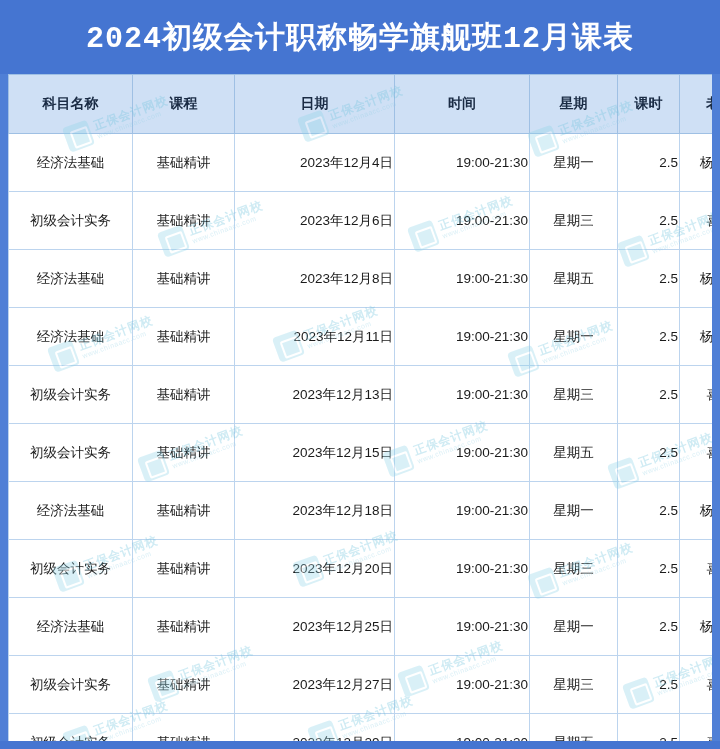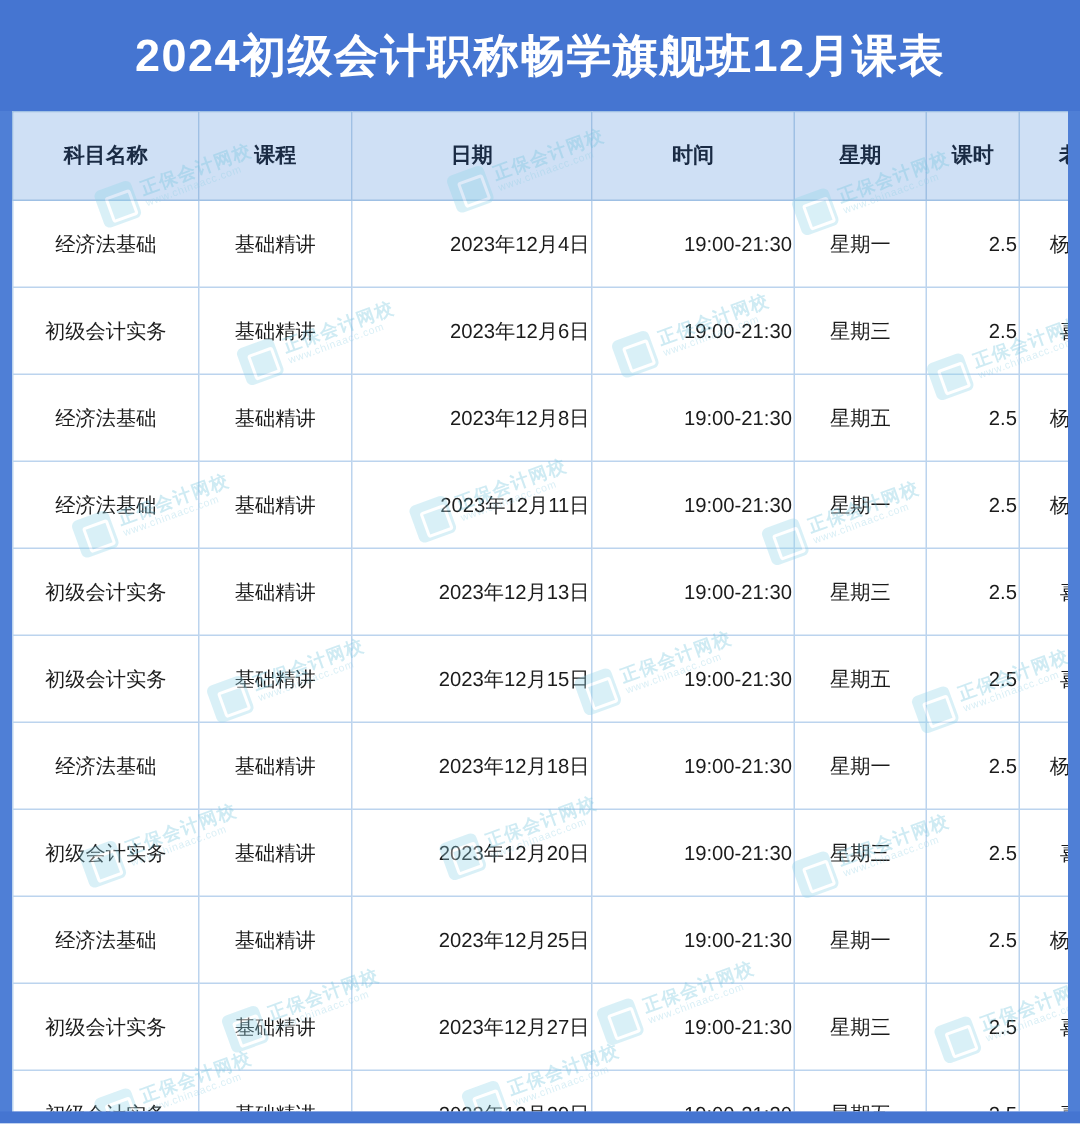--- a/index.html
+++ b/index.html
@@ -25,21 +25,21 @@
     top: 0; left: 0;
     width: 720px;
     height: 74px;
     background: #4575d1;
     display: flex;
     align-items: center;
     justify-content: center;
   }
   .title {
     color: #ffffff;
-    font-family: Liberation Sans, sans-serif;
+    font-family: Liberation Mono, monospace;
     font-weight: bold;
     font-size: 30px;
     letter-spacing: 1px;
     white-space: nowrap;
   }
   .table-wrap {
     position: absolute;
     top: 74px;
     left: 8px;
     width: 704px;

